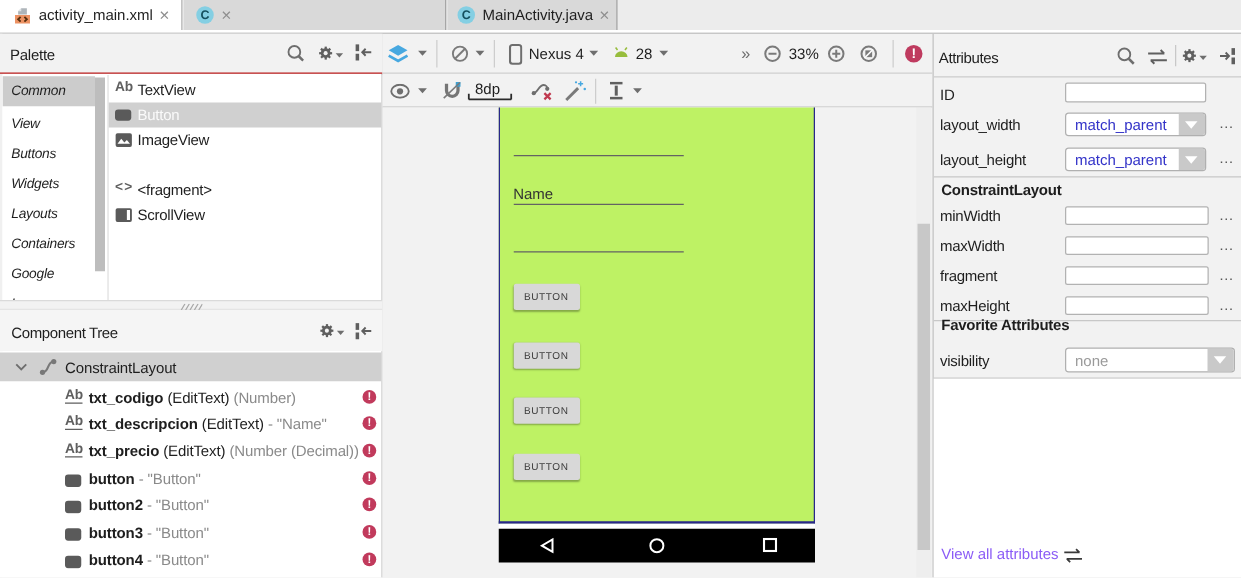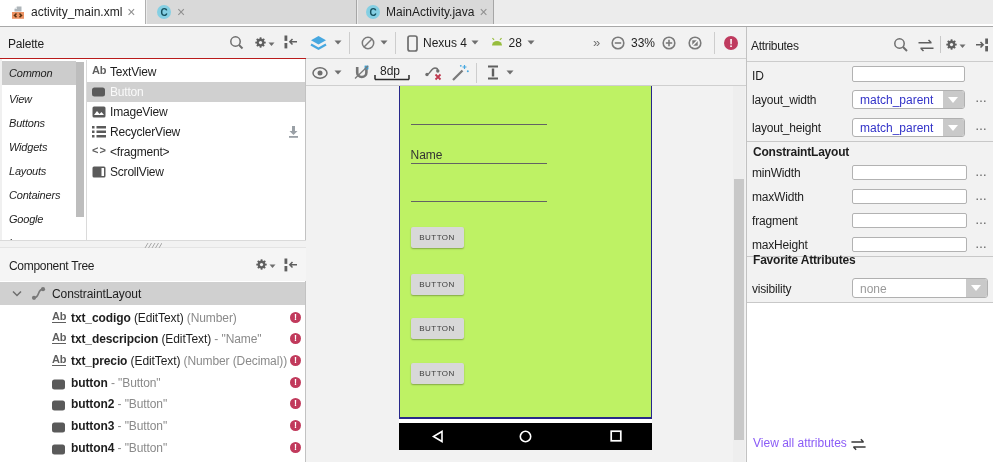--- a/index.html
+++ b/index.html
@@ -149,36 +149,20 @@
       </svg>
     <span class="lbl">Button</span>
   </div>
   <div class="item" style="top:42px;">
     <svg class="ic" viewBox="0 0 14 14">
         <rect x="0.5" y="1.5" width="13" height="11" rx="1.5" fill="#5a5a5a"></rect>
         <path d="M2 10l3-4 2.5 3 2-2 2.5 3z" fill="#fff"></path>
       </svg>
     <span class="lbl">ImageView</span>
   </div>
-  <div class="item" style="top:62px;">
-    <svg class="ic" viewBox="0 0 14 14" fill="#5a5a5a">
-        <rect x="0" y="1" width="2.5" height="2.5"></rect>
-        <rect x="4.5" y="1" width="9.5" height="2.5"></rect>
-        <rect x="0" y="5.5" width="2.5" height="2.5"></rect>
-        <rect x="4.5" y="5.5" width="9.5" height="2.5"></rect>
-        <rect x="0" y="10" width="2.5" height="2.5"></rect>
-        <rect x="4.5" y="10" width="9.5" height="2.5"></rect>
-      </svg>
-    <span class="lbl">RecyclerView</span>
-    <svg class="abs" style="left:200px; top:3px;" width="13" height="13" viewBox="0 0 13 13" fill="#9aa0a6">
-        <rect x="5" y="1" width="3" height="5"></rect>
-        <path d="M2.5 6h8L6.5 10z"></path>
-        <rect x="2" y="11" width="9" height="1.8"></rect>
-      </svg>
-  </div>
   <div class="item" style="top:82px;">
     <span class="ic" style="font-size:11px;color:#5f5f5f;font-weight:bold;top:2px;letter-spacing:1px;">&lt;&gt;</span>
     <span class="lbl">&lt;fragment&gt;</span>
   </div>
   <div class="item" style="top:102px;">
     <svg class="ic" viewBox="0 0 14 14">
         <rect x="0.5" y="1.5" width="13" height="11" rx="1.5" fill="#5a5a5a"></rect>
         <rect x="9.5" y="3" width="2.5" height="8" fill="#fff"></rect>
       </svg>
     <span class="lbl">ScrollView</span>

